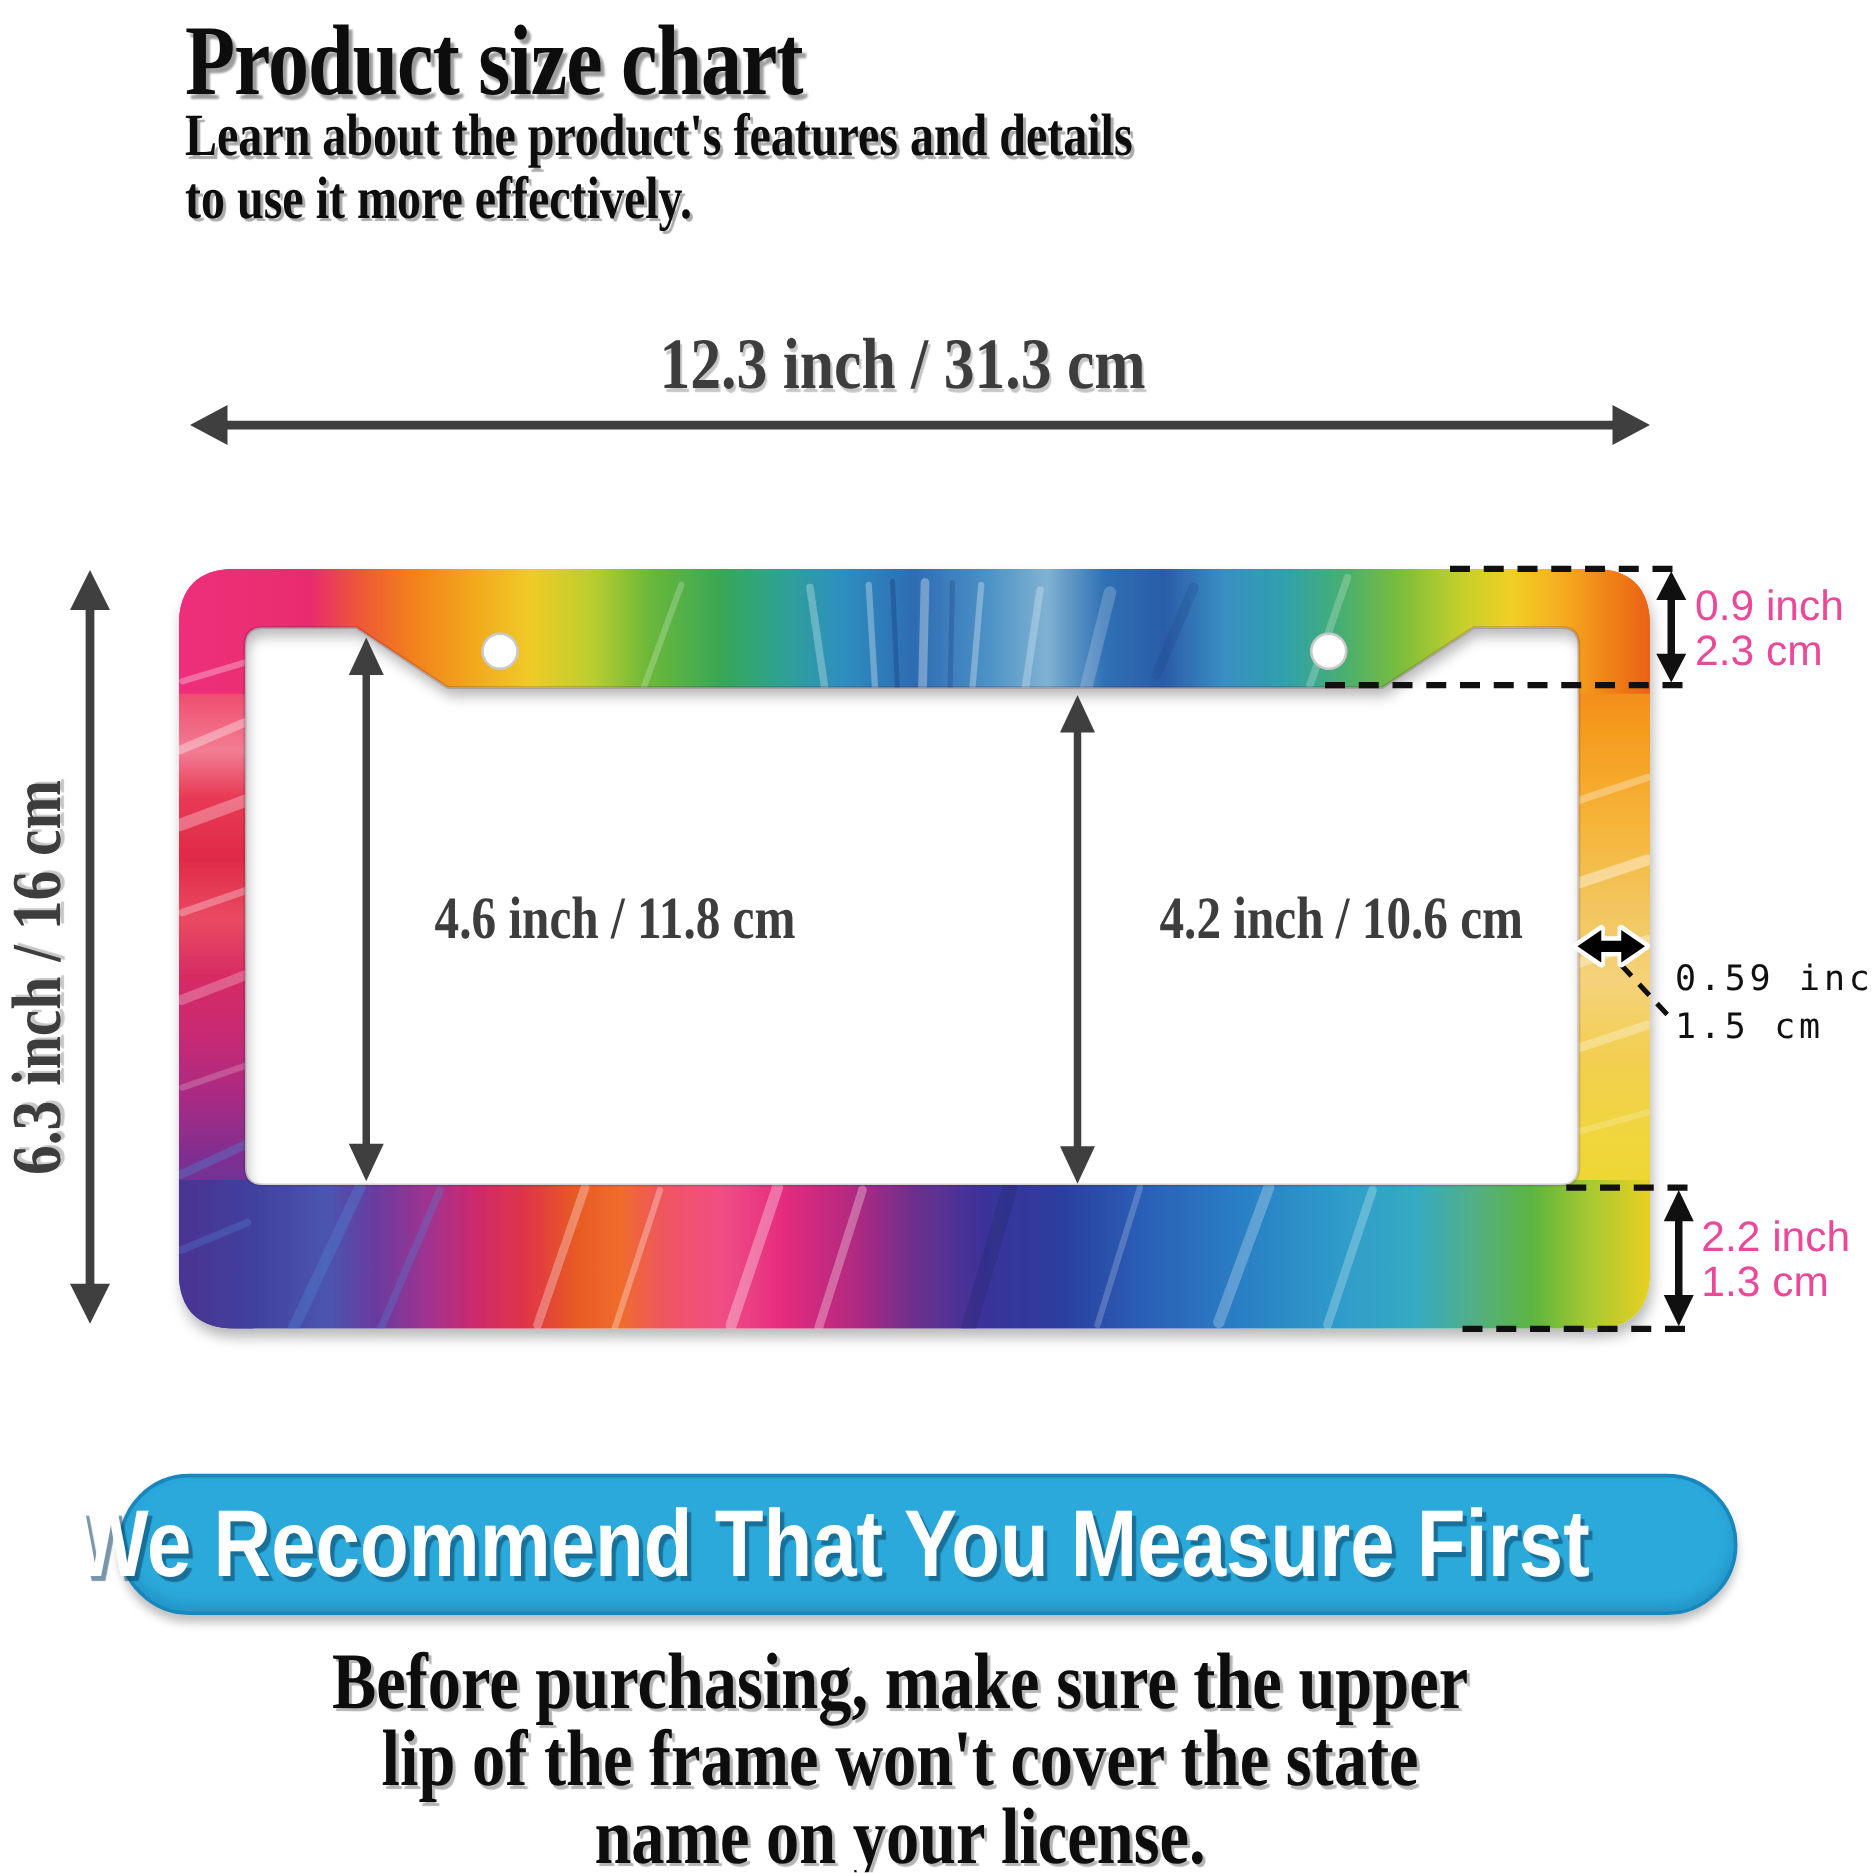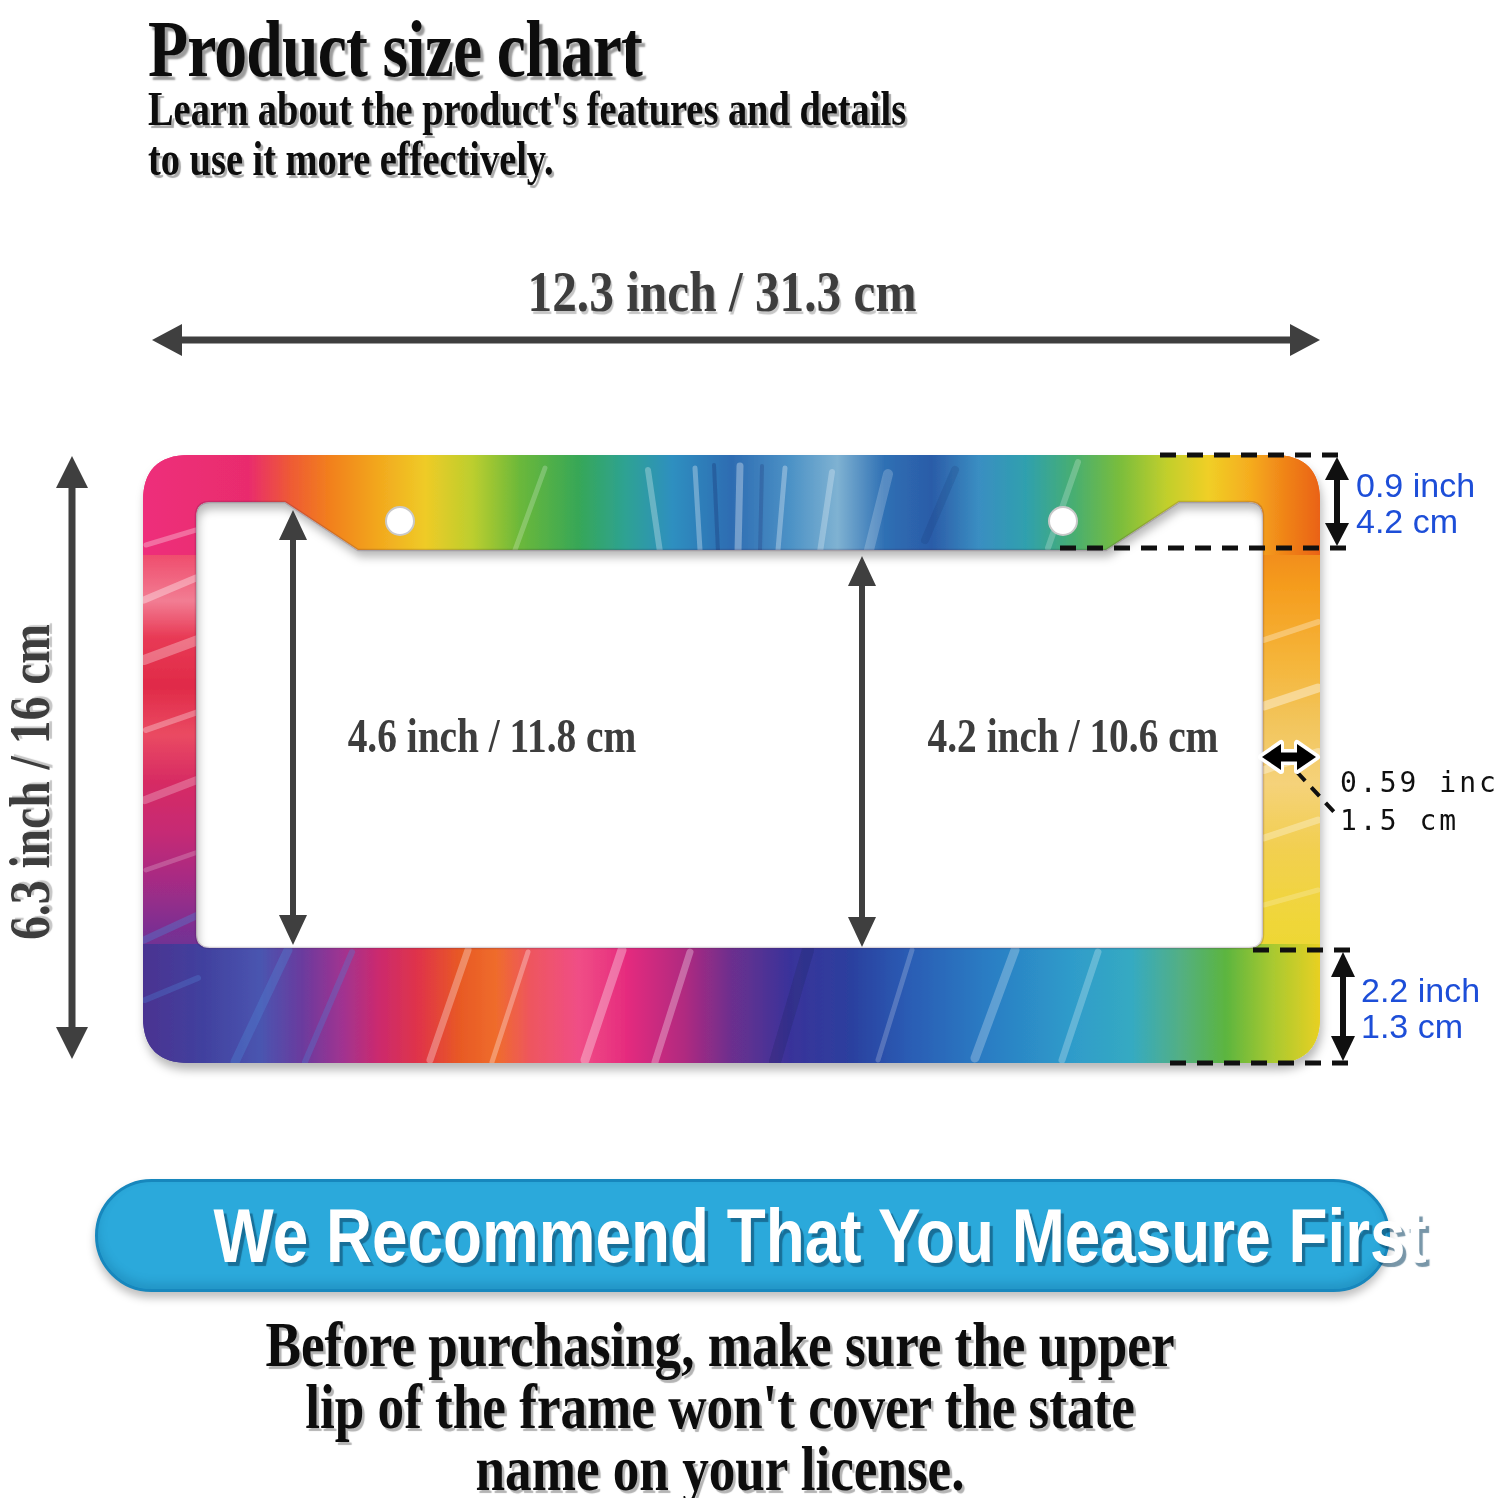--- a/index.html
+++ b/index.html
@@ -8,29 +8,29 @@
   .abs{position:absolute;white-space:nowrap;}
   .title{left:148px;top:4px;font-size:80px;font-weight:bold;color:#0d0d0d;letter-spacing:-1px;
          transform:scaleX(.82);transform-origin:left top;text-shadow:4px 4px 2px #9c9c9c;}
   .subtitle{left:148px;top:84px;font-size:48px;font-weight:bold;color:#0d0d0d;line-height:50px;
          transform:scaleX(.80);transform-origin:left top;text-shadow:3px 3px 1px #aaaaaa;}
   .dim{font-weight:bold;color:#3d3d3d;}
   .dim-width{left:722px;top:291px;font-size:58px;transform:translate(-50%,-50%) scaleX(.85);text-shadow:2px 3px 1px #c6c6c6;}
   .dim-height{left:30px;top:782px;font-size:56px;transform:translate(-50%,-50%) rotate(-90deg) scaleX(.85);text-shadow:2px 3px 1px #c6c6c6;}
   .dim-inner-left{left:492px;top:735px;font-size:48px;transform:translate(-50%,-50%) scaleX(.82);}
   .dim-inner-right{left:1073px;top:735px;font-size:48px;transform:translate(-50%,-50%) scaleX(.82);}
-  .sans-lbl{font-family:"Liberation Sans",sans-serif;color:#1d4ed8;font-size:34px;line-height:36px;}
+  .sans-lbl{font-family:"Liberation Sans",sans-serif;color:#ec4899;font-size:34px;line-height:36px;}
   .toplip{left:1356px;top:467px;}
   .bottomlip{left:1361px;top:972px;}
   .mono-lbl{font-family:"DejaVu Sans Mono",monospace;color:#101010;font-size:28px;line-height:38px;letter-spacing:3px;}
   .sidewidth{left:1340px;top:764px;}
   .banner{left:95px;top:1179px;width:1295px;height:113px;border-radius:58px;
           background:#2BA9DB;border:3px solid #1787bd;box-sizing:border-box;
           box-shadow:0 6px 8px rgba(0,0,0,.25), inset 0 -6px 10px rgba(0,70,110,.20);
-          display:flex;align-items:center;justify-content:flex-start;}
+          display:flex;align-items:center;justify-content:flex-end;}
   .banner-text{font-family:"Liberation Sans",sans-serif;font-weight:bold;color:#ffffff;font-size:76px;
           transform:scaleX(.84);white-space:nowrap;text-shadow:4px 4px 1px rgba(10,64,96,.55);}
   .footer{left:0;top:1314px;width:1440px;text-align:center;font-size:64px;font-weight:bold;color:#0d0d0d;
           line-height:62px;transform:scaleX(.83);transform-origin:center top;white-space:normal;
           text-shadow:3px 3px 1px #b4b4b4;}
   svg{position:absolute;left:0;top:0;}
 </style>
 </head>
 <body>
 
@@ -235,21 +235,21 @@
     <div>to use it more effectively.</div>
   </div>
 
   <div class="abs dim dim-width">12.3 inch / 31.3 cm</div>
   <div class="abs dim dim-height">6.3 inch / 16 cm</div>
   <div class="abs dim dim-inner-left">4.6 inch / 11.8 cm</div>
   <div class="abs dim dim-inner-right">4.2 inch / 10.6 cm</div>
 
   <div class="abs sans-lbl toplip">
     <div>0.9 inch</div>
-    <div>4.2 cm</div>
+    <div>2.3 cm</div>
   </div>
   <div class="abs mono-lbl sidewidth">
     <div>0.59 inch</div>
     <div>1.5 cm</div>
   </div>
   <div class="abs sans-lbl bottomlip">
     <div>2.2 inch</div>
     <div>1.3 cm</div>
   </div>
 

